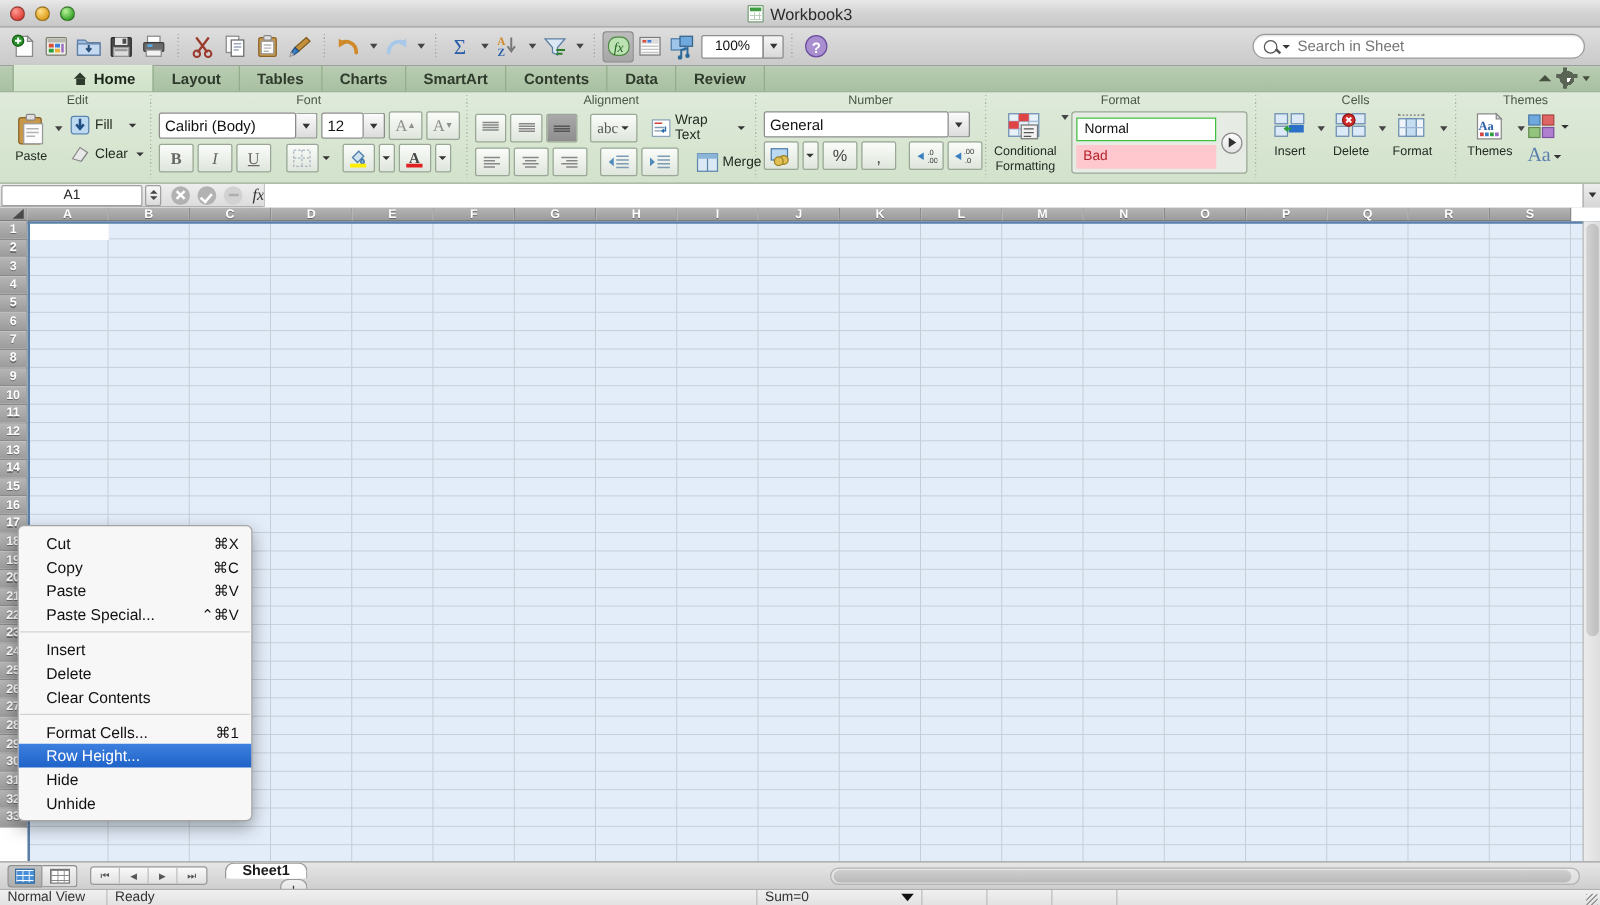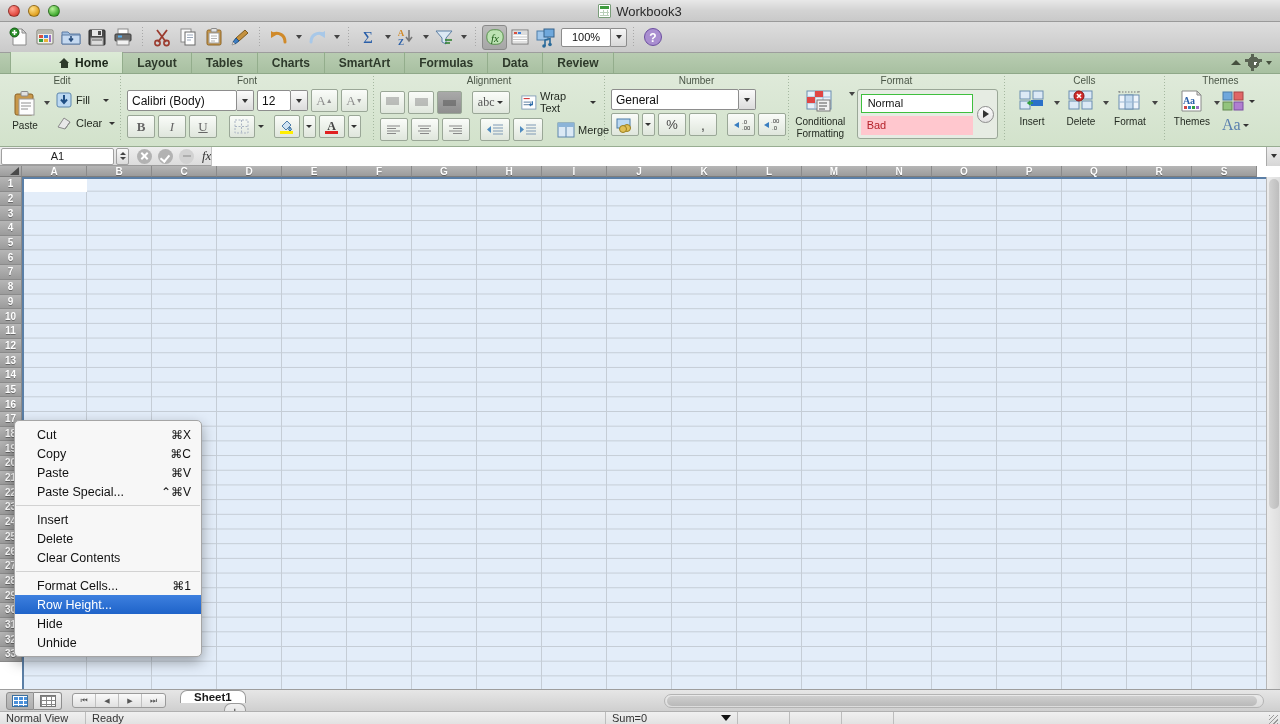--- a/index.html
+++ b/index.html
@@ -555,41 +555,48 @@
 
     <div class="tb-sep"></div>
 
     <div class="tb-btn">
       <svg width="22" height="22" viewBox="0 0 22 22">
         <circle cx="11" cy="11" r="8.5" fill="#a98ed0" stroke="#6d4fa0"></circle>
         <text x="11" y="16" font-size="12" font-weight="bold" font-family="Liberation Sans, sans-serif" text-anchor="middle" fill="#fff">?</text>
       </svg>
     </div>
 
+    <div class="search-wrap">
+      <div class="searchbox">
+        <div class="mag"></div>
+        <div class="tiny-caret" style="margin-right:2px"></div>
+        <input type="text" placeholder="Search in Sheet" style="">
+      </div>
+    </div>
   </div>
 
   <div class="ribbon-tabs">
     <div class="rtab active">
       <span class="home-glyph"></span>
       <span>Home</span>
     </div>
     <div class="rtab">
         <span>Layout</span>
       </div>
     <div class="rtab">
         <span>Tables</span>
       </div>
     <div class="rtab">
         <span>Charts</span>
       </div>
     <div class="rtab">
         <span>SmartArt</span>
       </div>
     <div class="rtab">
-        <span>Formulas</span>
+        <span>Contents</span>
       </div>
     <div class="rtab">
         <span>Data</span>
       </div>
     <div class="rtab">
         <span>Review</span>
       </div>
     <div class="ribbon-right">
       <div class="chev-up"></div>
       <div class="gear"></div>
@@ -783,21 +790,21 @@
           </div>
         </div>
       </div>
     </div>
     <div class="rsep"></div>
 
     <div class="rgroup" style="width:183px">
       <div class="rgroup-label">Number</div>
       <div class="rgroup-body" style="flex-direction:column;gap:3px;padding-top:2px;align-items:flex-start">
         <div style="display:flex">
-          <div class="txtinput" style="width:128px">General</div>
+          <div class="txtinput" style="width:148px">General</div>
           <div class="drop-btn">
               <div class="dcaret"></div>
             </div>
         </div>
         <div style="display:flex;align-items:center;gap:3px">
           <div class="sq-btn" style="width:28px">
             <svg width="18" height="16" viewBox="0 0 18 16">
               <rect x="1" y="2" width="13" height="9" fill="#bcd9f2" stroke="#4d7da8"></rect>
               <circle cx="11" cy="11" r="3.5" fill="#e0bf55" stroke="#9a7f20"></circle>
               <circle cx="7" cy="12" r="3.5" fill="#e0bf55" stroke="#9a7f20"></circle>

